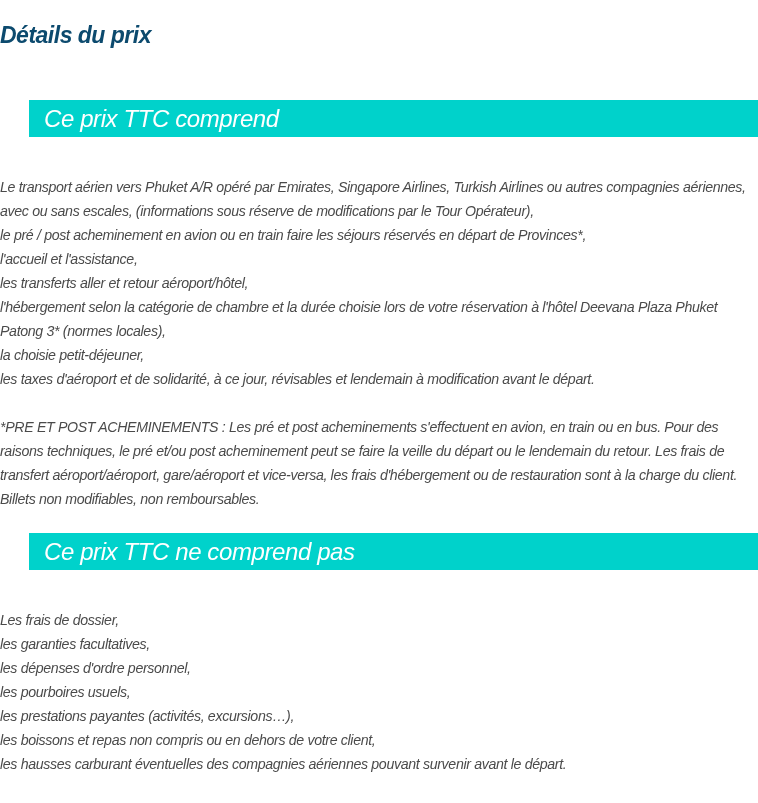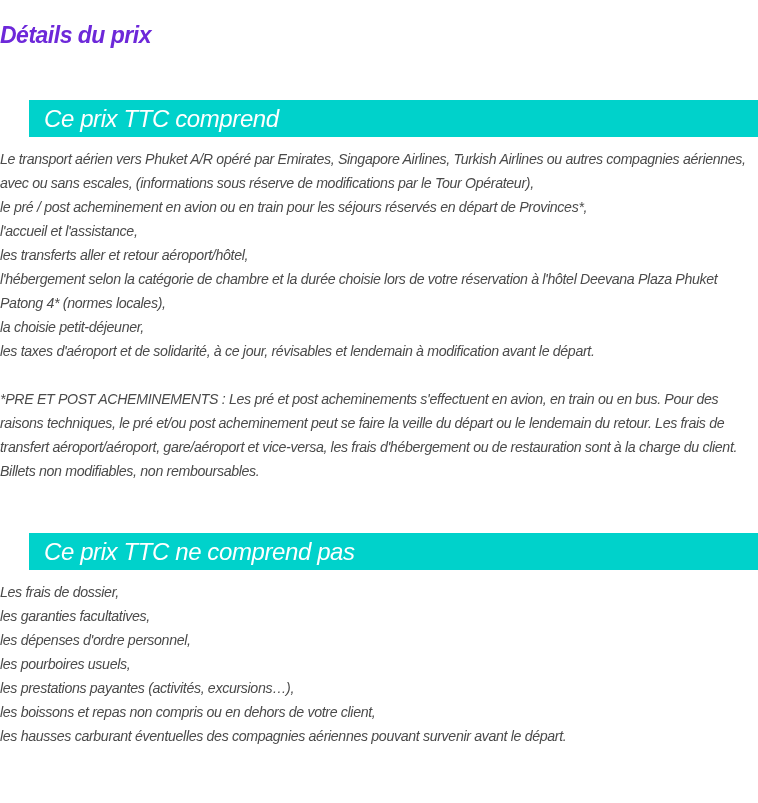--- a/index.html
+++ b/index.html
@@ -15,21 +15,21 @@
       position: relative;
     }
     .page-title {
       position: absolute;
       left: 0;
       top: 20px;
       margin: 0;
       font-size: 23px;
       font-weight: bold;
       font-style: italic;
-      color: #6d28d9;
+      color: #0c4a6e;
       letter-spacing: -0.5px;
       line-height: 30px;
     }
     .section-banner {
       position: absolute;
       left: 0;
       width: 755px;
       height: 37px;
       background: #00d2cb;
       box-sizing: border-box;
@@ -49,43 +49,44 @@
     .banner-excluded { top: 533px; }
     .text-block {
       position: absolute;
       left: 0;
       width: 758px;
       font-size: 14.2px;
       font-style: italic;
       color: #4a4a4a;
       line-height: 24px;
       letter-spacing: -0.35px;
+      margin-top: 28px;
     }
     .text-block p {
       margin: 0;
     }
     .included-list { top: 147px; }
     .note-block { top: 387px; }
     .excluded-list { top: 580px; font-style: italic; }
   </style>
 </head>
 <body>
 
 <h1 class="page-title">Détails du prix</h1>
 
 <div class="section-banner banner-included">
   <h2>Ce prix TTC comprend</h2>
 </div>
 
 <div class="text-block included-list">
   <p>Le transport aérien vers Phuket A/R opéré par Emirates, Singapore Airlines, Turkish Airlines ou autres compagnies aériennes, avec ou sans escales, (informations sous réserve de modifications par le Tour Opérateur),</p>
-  <p>le pré / post acheminement en avion ou en train pour les séjours réservés en départ de Provinces*,</p>
+  <p>le pré / post acheminement en avion ou en train faire les séjours réservés en départ de Provinces*,</p>
   <p>l'accueil et l'assistance,</p>
   <p>les transferts aller et retour aéroport/hôtel,</p>
-  <p>l'hébergement selon la catégorie de chambre et la durée choisie lors de votre réservation à l'hôtel Deevana Plaza Phuket Patong 4* (normes locales),</p>
+  <p>l'hébergement selon la catégorie de chambre et la durée choisie lors de votre réservation à l'hôtel Deevana Plaza Phuket Patong 3* (normes locales),</p>
   <p>la choisie petit-déjeuner,</p>
   <p>les taxes d'aéroport et de solidarité, à ce jour, révisables et lendemain à modification avant le départ.</p>
 </div>
 
 <div class="text-block note-block">
   <p>*PRE ET POST ACHEMINEMENTS : Les pré et post acheminements s'effectuent en avion, en train ou en bus. Pour des raisons techniques, le pré et/ou post acheminement peut se faire la veille du départ ou le lendemain du retour. Les frais de transfert aéroport/aéroport, gare/aéroport et vice-versa, les frais d'hébergement ou de restauration sont à la charge du client. Billets non modifiables, non remboursables.</p>
 </div>
 
 <div class="section-banner banner-excluded">
   <h2>Ce prix TTC ne comprend pas</h2>

